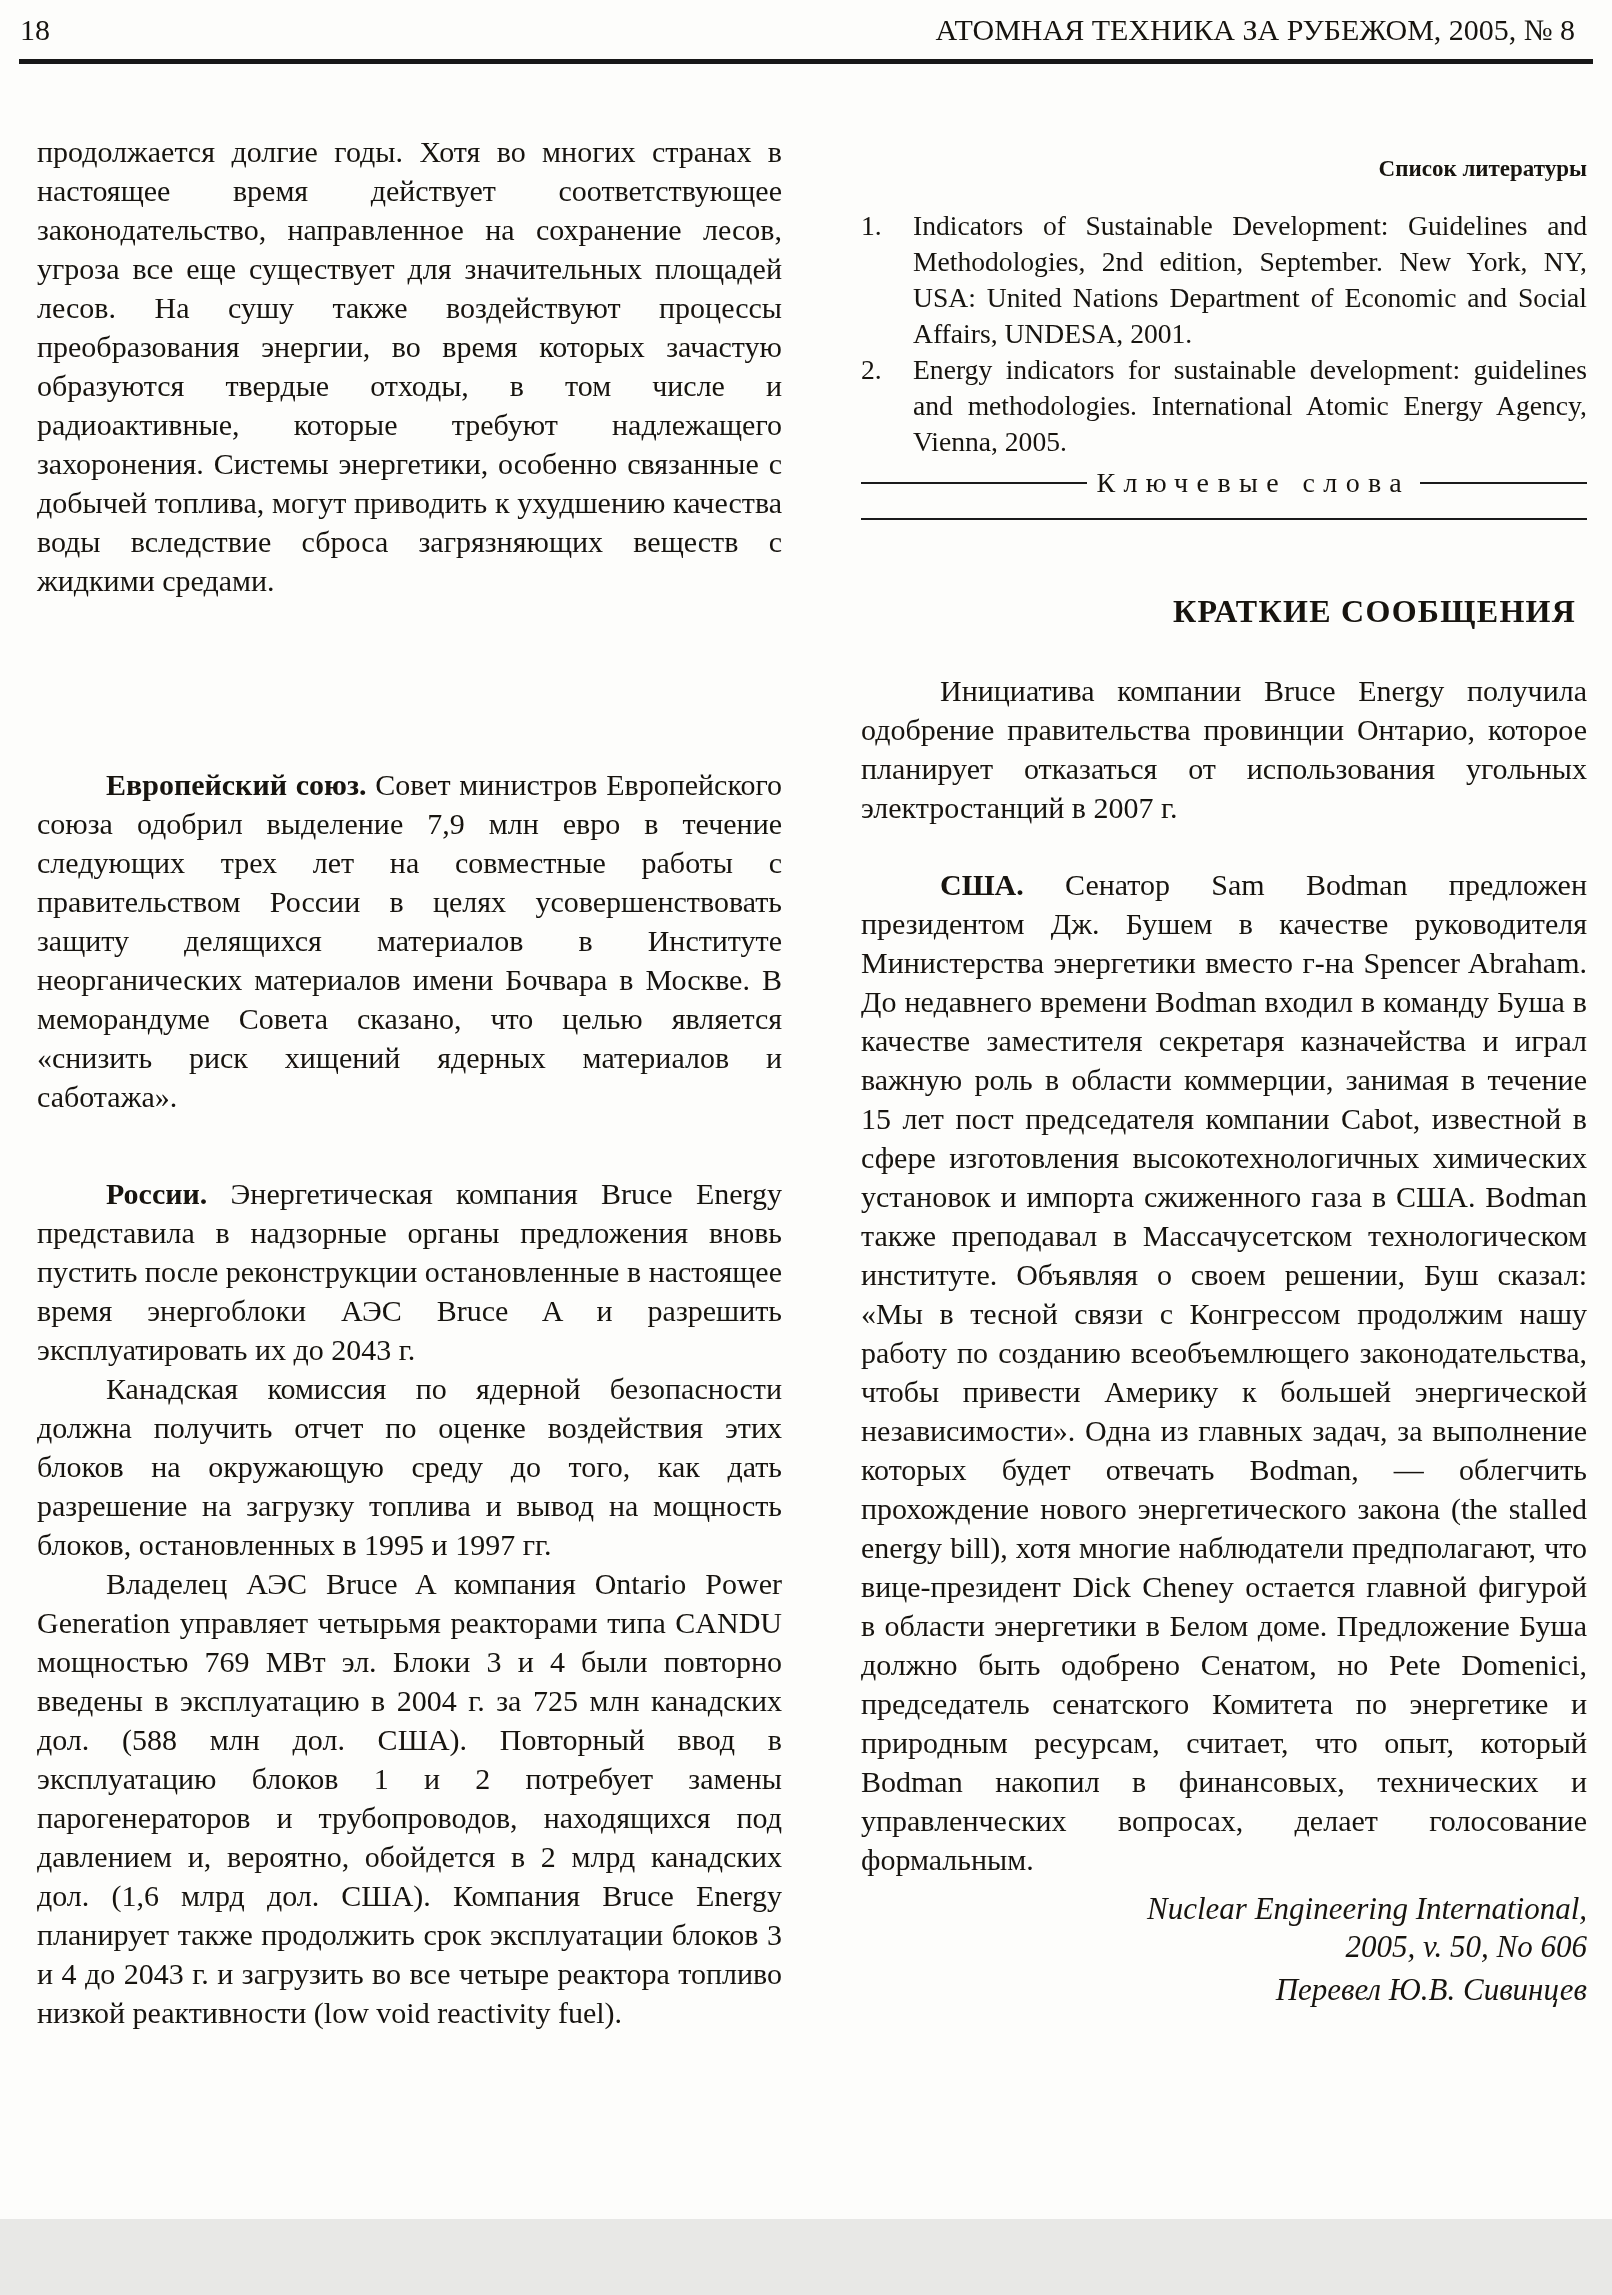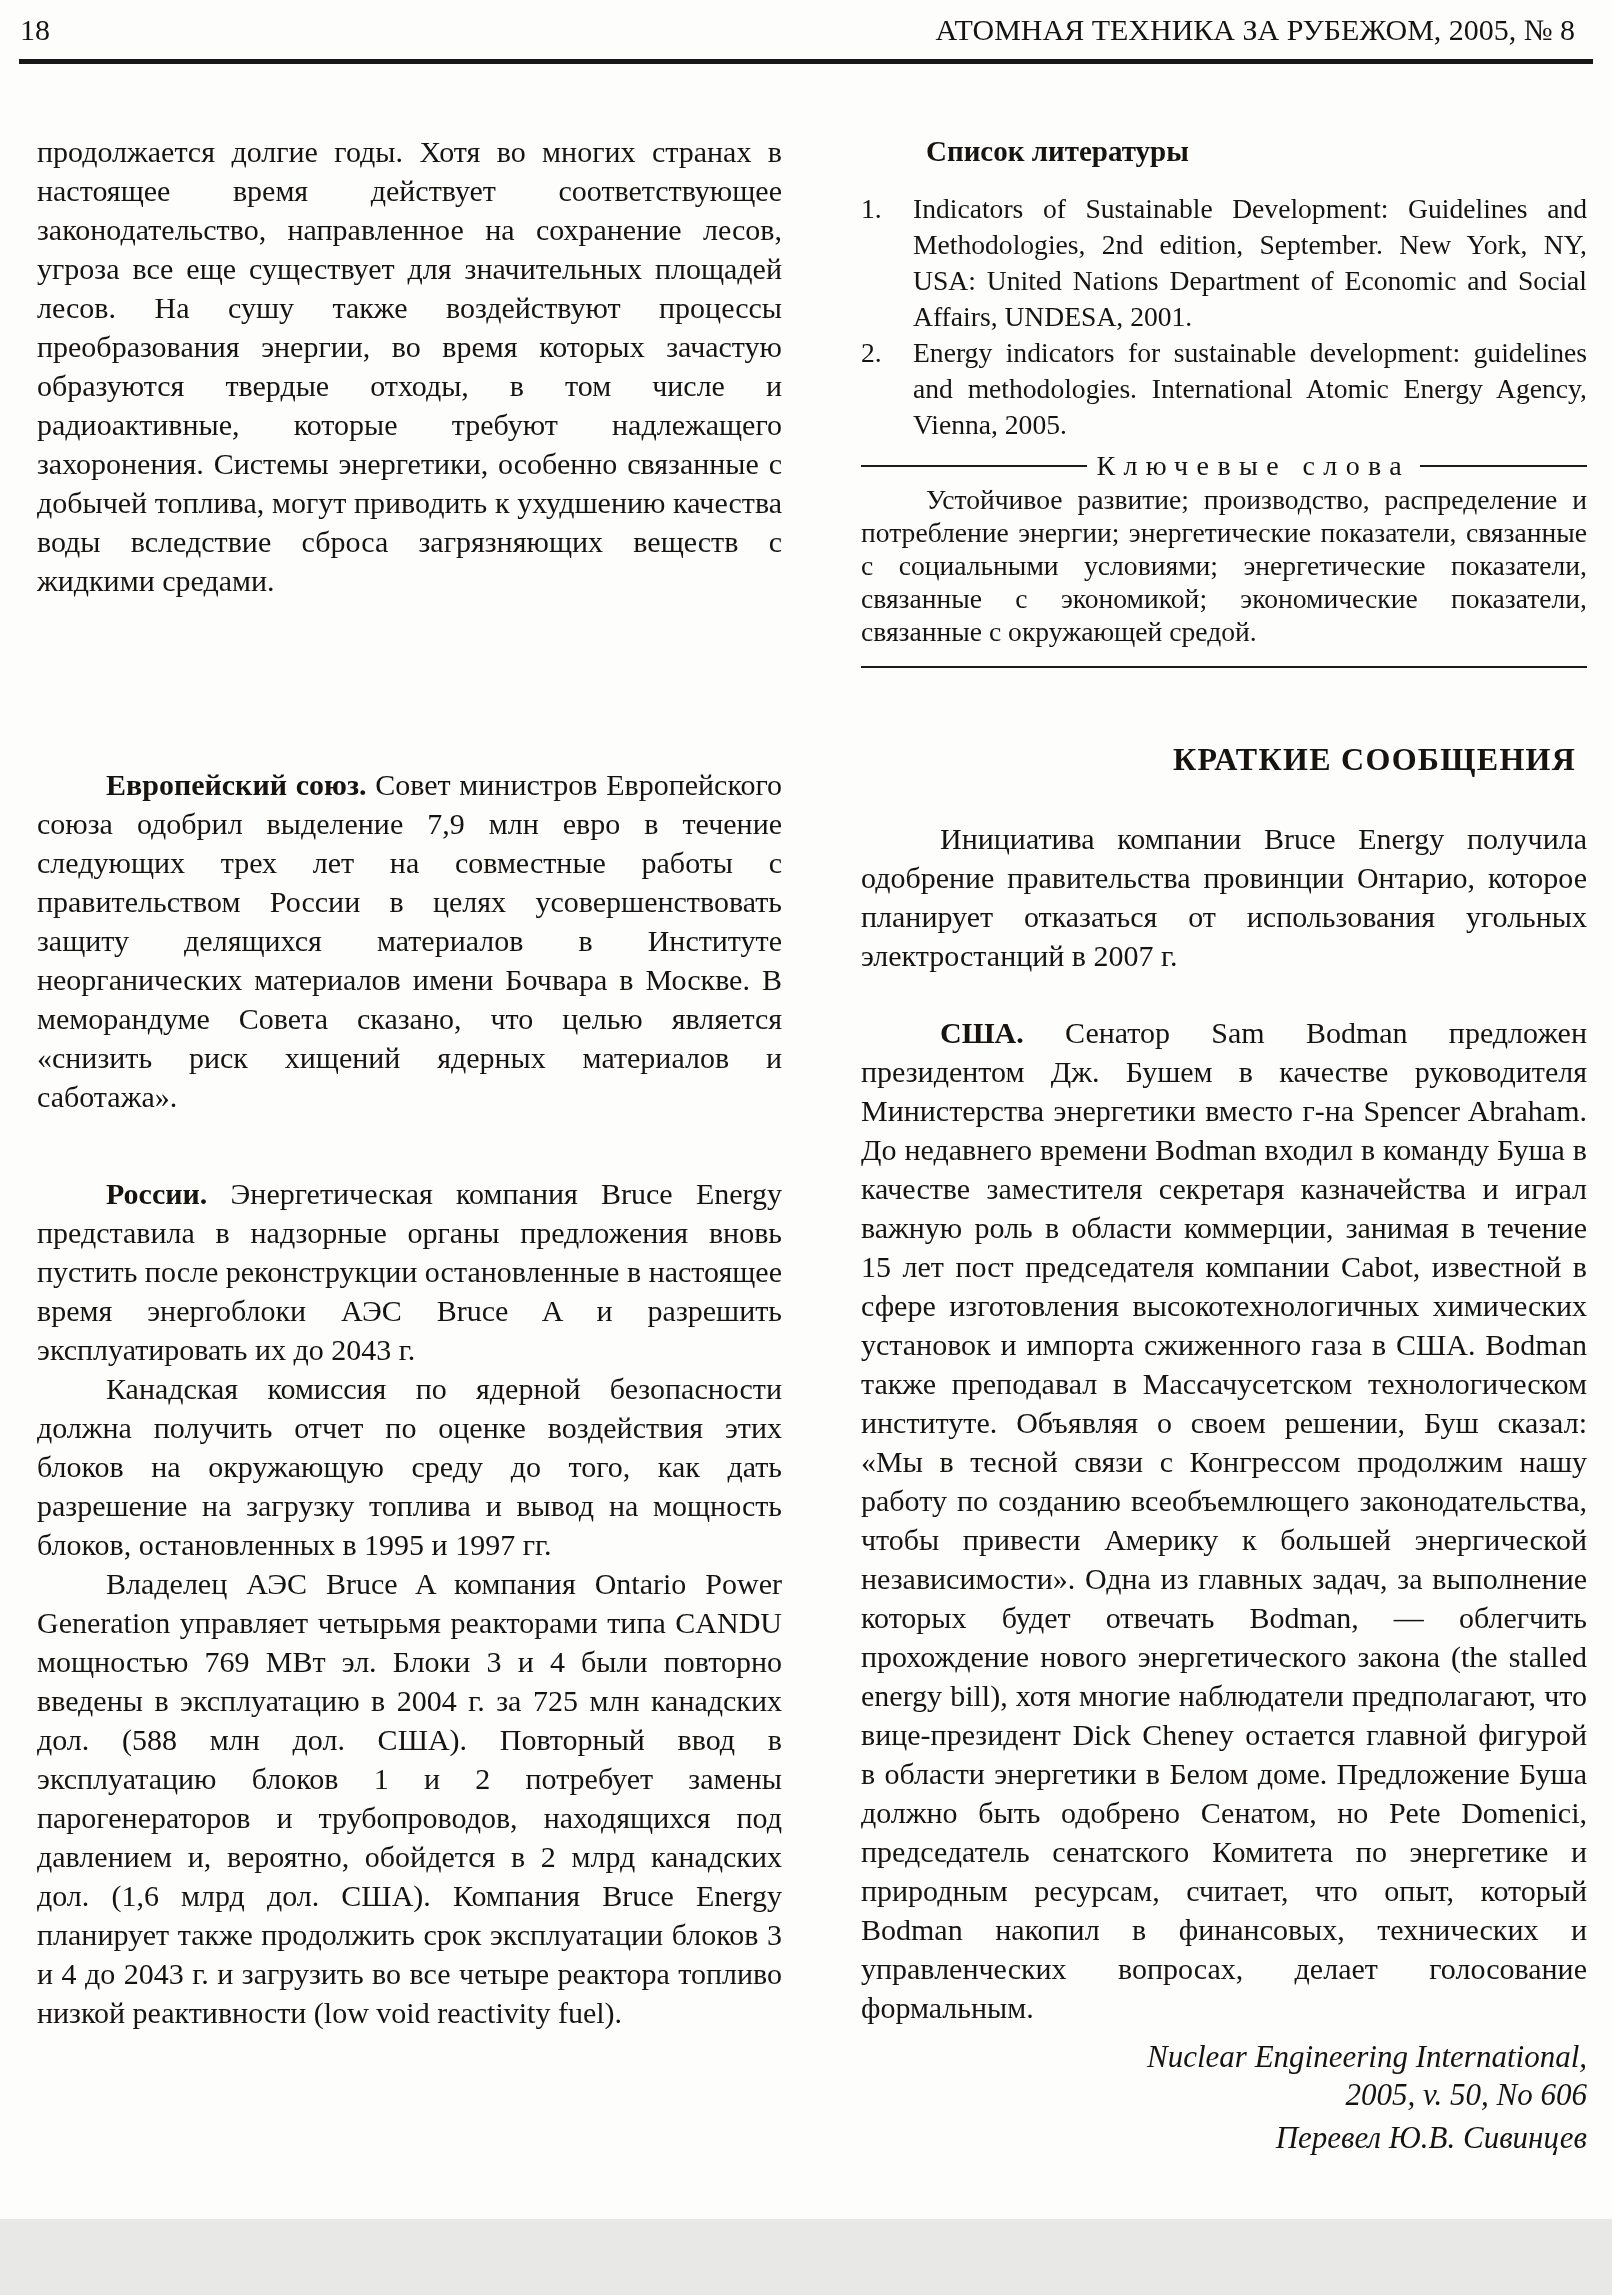--- a/index.html
+++ b/index.html
@@ -28,22 +28,22 @@
 
   .col p { margin:0; }
   .indent { text-indent:69px; }
   .lead { font-weight:bold; }
 
   .para-eu     { margin-top:165px !important; }
   .para-canada { margin-top:58px  !important; }
 
   
   .refs-heading {
-    font-weight:bold; font-size:29px; line-height:39px;
-    margin:0 0 20px 65px; text-align:left;
+    font-weight:bold; font-size:23px; line-height:39px;
+    margin:17px 0 20px 65px; text-align:right;
   }
   .ref-item { display:flex; font-size:27.6px; line-height:36px; text-align:justify; }
   .ref-num  { flex:0 0 52px; }
   .ref-text { flex:1; }
 
   
   .kw-block { margin-top:6px; }
   .kw-header { display:flex; align-items:center; font-size:28px; line-height:34px; }
   .kw-rule-left  { flex:1.35; border-top:2.7px solid #1b1b1b; }
   .kw-rule-right { flex:1;    border-top:2.7px solid #1b1b1b; }
@@ -104,21 +104,20 @@
         <span class="ref-text">Energy indicators for sustainable development: guidelines and methodologies. International Atomic Energy Agency, Vienna, 2005.</span>
       </div>
     </div>
 
     <div class="kw-block">
       <div class="kw-header">
         <span class="kw-rule-left"></span>
         <span class="kw-title">Ключевые слова</span>
         <span class="kw-rule-right"></span>
       </div>
-      <p class="kw-text">Устойчивое развитие; производство, распределение и потребление энергии; энергетические показатели, связанные с социальными условиями; энергетические показатели, связанные с экономикой; экономические показатели, связанные с окружающей средой.</p>
       <div class="kw-close-rule"></div>
     </div>
 
     <div class="brief-heading">КРАТКИЕ СООБЩЕНИЯ</div>
 
     <p class="brief-p1">Инициатива компании Bruce Energy получила одобрение правительства провинции Онтарио, которое планирует отказаться от использования угольных электростанций в 2007 г.</p>
 
     <p class="para-usa"><span class="lead">США.</span> <span>Сенатор Sam Bodman предложен президентом Дж. Бушем в качестве руководителя Министерства энергетики вместо г-на Spencer Abraham. До недавнего времени Bodman входил в команду Буша в качестве заместителя секретаря казначейства и играл важную роль в области коммерции, занимая в течение 15 лет пост председателя компании Cabot, известной в сфере изготовления высокотехнологичных химических установок и импорта сжиженного газа в США. Bodman также преподавал в Массачусетском технологическом институте. Объявляя о своем решении, Буш сказал: «Мы в тесной связи с Конгрессом продолжим нашу работу по созданию всеобъемлющего законодательства, чтобы привести Америку к большей энергической независимости». Одна из главных задач, за выполнение которых будет отвечать Bodman, — облегчить прохождение нового энергетического закона (the stalled energy bill), хотя многие наблюдатели предполагают, что вице-президент Dick Cheney остается главной фигурой в области энергетики в Белом доме. Предложение Буша должно быть одобрено Сенатом, но Pete Domenici, председатель сенатского Комитета по энергетике и природным ресурсам, считает, что опыт, который Bodman накопил в финансовых, технических и управленческих вопросах, делает голосование формальным.</span></p>
 
     <div class="source-block">

